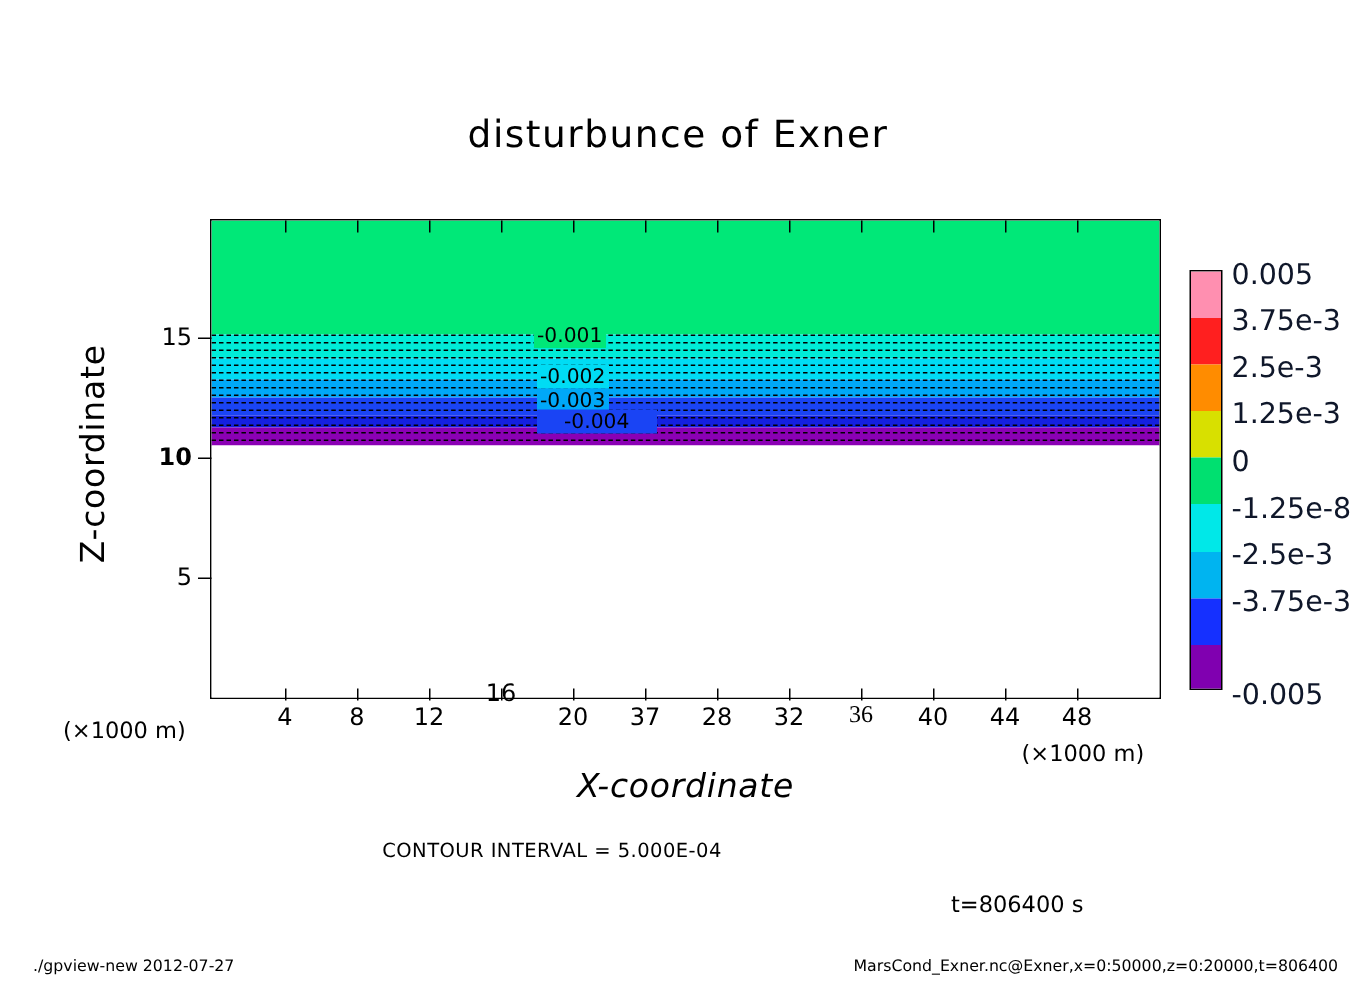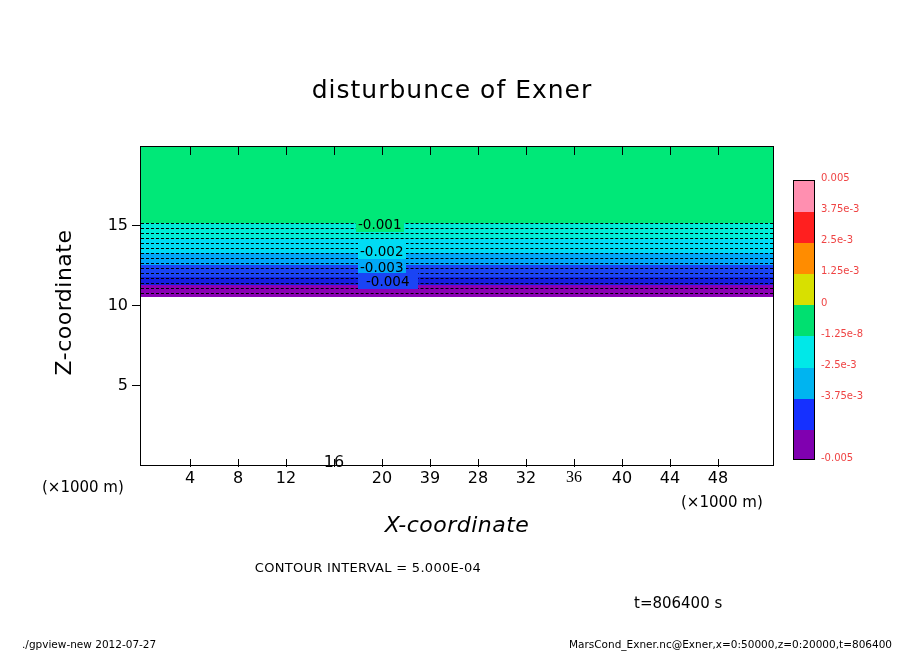--- a/index.html
+++ b/index.html
@@ -130,22 +130,22 @@
     width: 22px;
     height: 280px;
     border: 1.2px solid #000;
     box-sizing: border-box;
     overflow: hidden;
   }
   .cb-seg { width: 100%; }
   .cb-tick-label {
     position: absolute;
     left: 28px;
-    font-size: 10px;
-    color: #ef4444;
+    font-size: 19px;
+    color: #0f172a;
     white-space: nowrap;
   }
 
   
   #contour-interval {
     left: 0;
     top: 560px;
     width: 736px;
     text-align: center;
     font-size: 13px;
@@ -201,21 +201,21 @@
     <div class="contour-line" style="top:121px;"></div>
     <div class="contour-line" style="top:126px;"></div>
     <div class="contour-line" style="top:131px;"></div>
     <div class="contour-line" style="top:136px;"></div>
     <div class="contour-line" style="top:141px;"></div>
     <div class="contour-line" style="top:146px;"></div>
 
     <div class="contour-label" style="left:215px; top:69px; background:#00e878; padding:0 2px;">-0.001</div>
     <div class="contour-label" style="left:217px; top:96px; background:#00dcf4; padding:0 2px;">-0.002</div>
     <div class="contour-label" style="left:217px; top:112px; background:#00a8f8; padding:0 2px;">-0.003</div>
-    <div class="contour-label" style="left:217px; top:126px; background:#1a44f4; padding:0 8px;">-0.004</div>
+    <div class="contour-label" style="left:217px; top:126px; background:#1a44f4; padding:0 18px;">-0.004</div>
   </div>
 
   <div class="tick-x abs" style="left:190px; top:459px; height:8px;"></div>
   <div class="tick-x abs" style="left:238px; top:459px; height:8px;"></div>
   <div class="tick-x abs" style="left:286px; top:459px; height:8px;"></div>
   <div class="tick-x abs" style="left:334px; top:459px; height:8px;"></div>
   <div class="tick-x abs" style="left:382px; top:459px; height:8px;"></div>
   <div class="tick-x abs" style="left:430px; top:459px; height:8px;"></div>
   <div class="tick-x abs" style="left:478px; top:459px; height:8px;"></div>
   <div class="tick-x abs" style="left:526px; top:459px; height:8px;"></div>
@@ -235,34 +235,34 @@
   <div class="tick-x abs" style="left:574px; top:147px; height:8px;"></div>
   <div class="tick-x abs" style="left:622px; top:147px; height:8px;"></div>
   <div class="tick-x abs" style="left:670px; top:147px; height:8px;"></div>
   <div class="tick-x abs" style="left:718px; top:147px; height:8px;"></div>
 
   <div class="xlabel-val abs" style="left:170px; top:468px; width:40px;">4</div>
   <div class="xlabel-val abs" style="left:218px; top:468px; width:40px;">8</div>
   <div class="xlabel-val abs" style="left:266px; top:468px; width:40px;">12</div>
   <div class="xlabel-val abs" style="left:314px; top:452px; width:40px;">16</div>
   <div class="xlabel-val abs" style="left:362px; top:468px; width:40px;">20</div>
-  <div class="xlabel-val abs" style="left:410px; top:468px; width:40px;">39</div>
+  <div class="xlabel-val abs" style="left:410px; top:468px; width:40px;">37</div>
   <div class="xlabel-val abs" style="left:458px; top:468px; width:40px;">28</div>
   <div class="xlabel-val abs" style="left:506px; top:468px; width:40px;">32</div>
   <div class="xlabel-val abs" style="left:554px; top:468px; width:40px;font-family:Liberation Serif, serif;">36</div>
   <div class="xlabel-val abs" style="left:602px; top:468px; width:40px;">40</div>
   <div class="xlabel-val abs" style="left:650px; top:468px; width:40px;">44</div>
   <div class="xlabel-val abs" style="left:698px; top:468px; width:40px;">48</div>
 
   <div class="tick-y abs" style="left:132px; top:385px; width:9px;"></div>
   <div class="tick-y abs" style="left:132px; top:305px; width:9px;"></div>
   <div class="tick-y abs" style="left:132px; top:225px; width:9px;"></div>
 
   <div class="ylabel-val abs" style="left:88px; top:375px; width:40px;">5</div>
-  <div class="ylabel-val abs" style="left:88px; top:295px; width:40px;">10</div>
+  <div class="ylabel-val abs" style="left:88px; top:295px; width:40px;font-weight:bold;">10</div>
   <div class="ylabel-val abs" style="left:88px; top:215px; width:40px;">15</div>
 
   <div id="x-axis-title" class="abs">X-coordinate</div>
   <div id="y-axis-title" class="abs">Z-coordinate</div>
   <div id="x-unit-left" class="abs">(×1000 m)</div>
   <div id="x-unit-right" class="abs">(×1000 m)</div>
 
   <div id="colorbar-wrap" class="abs">
     <div id="colorbar">
       <div class="cb-seg" style="height:31.1px; background:#ff8fb0;"></div>

